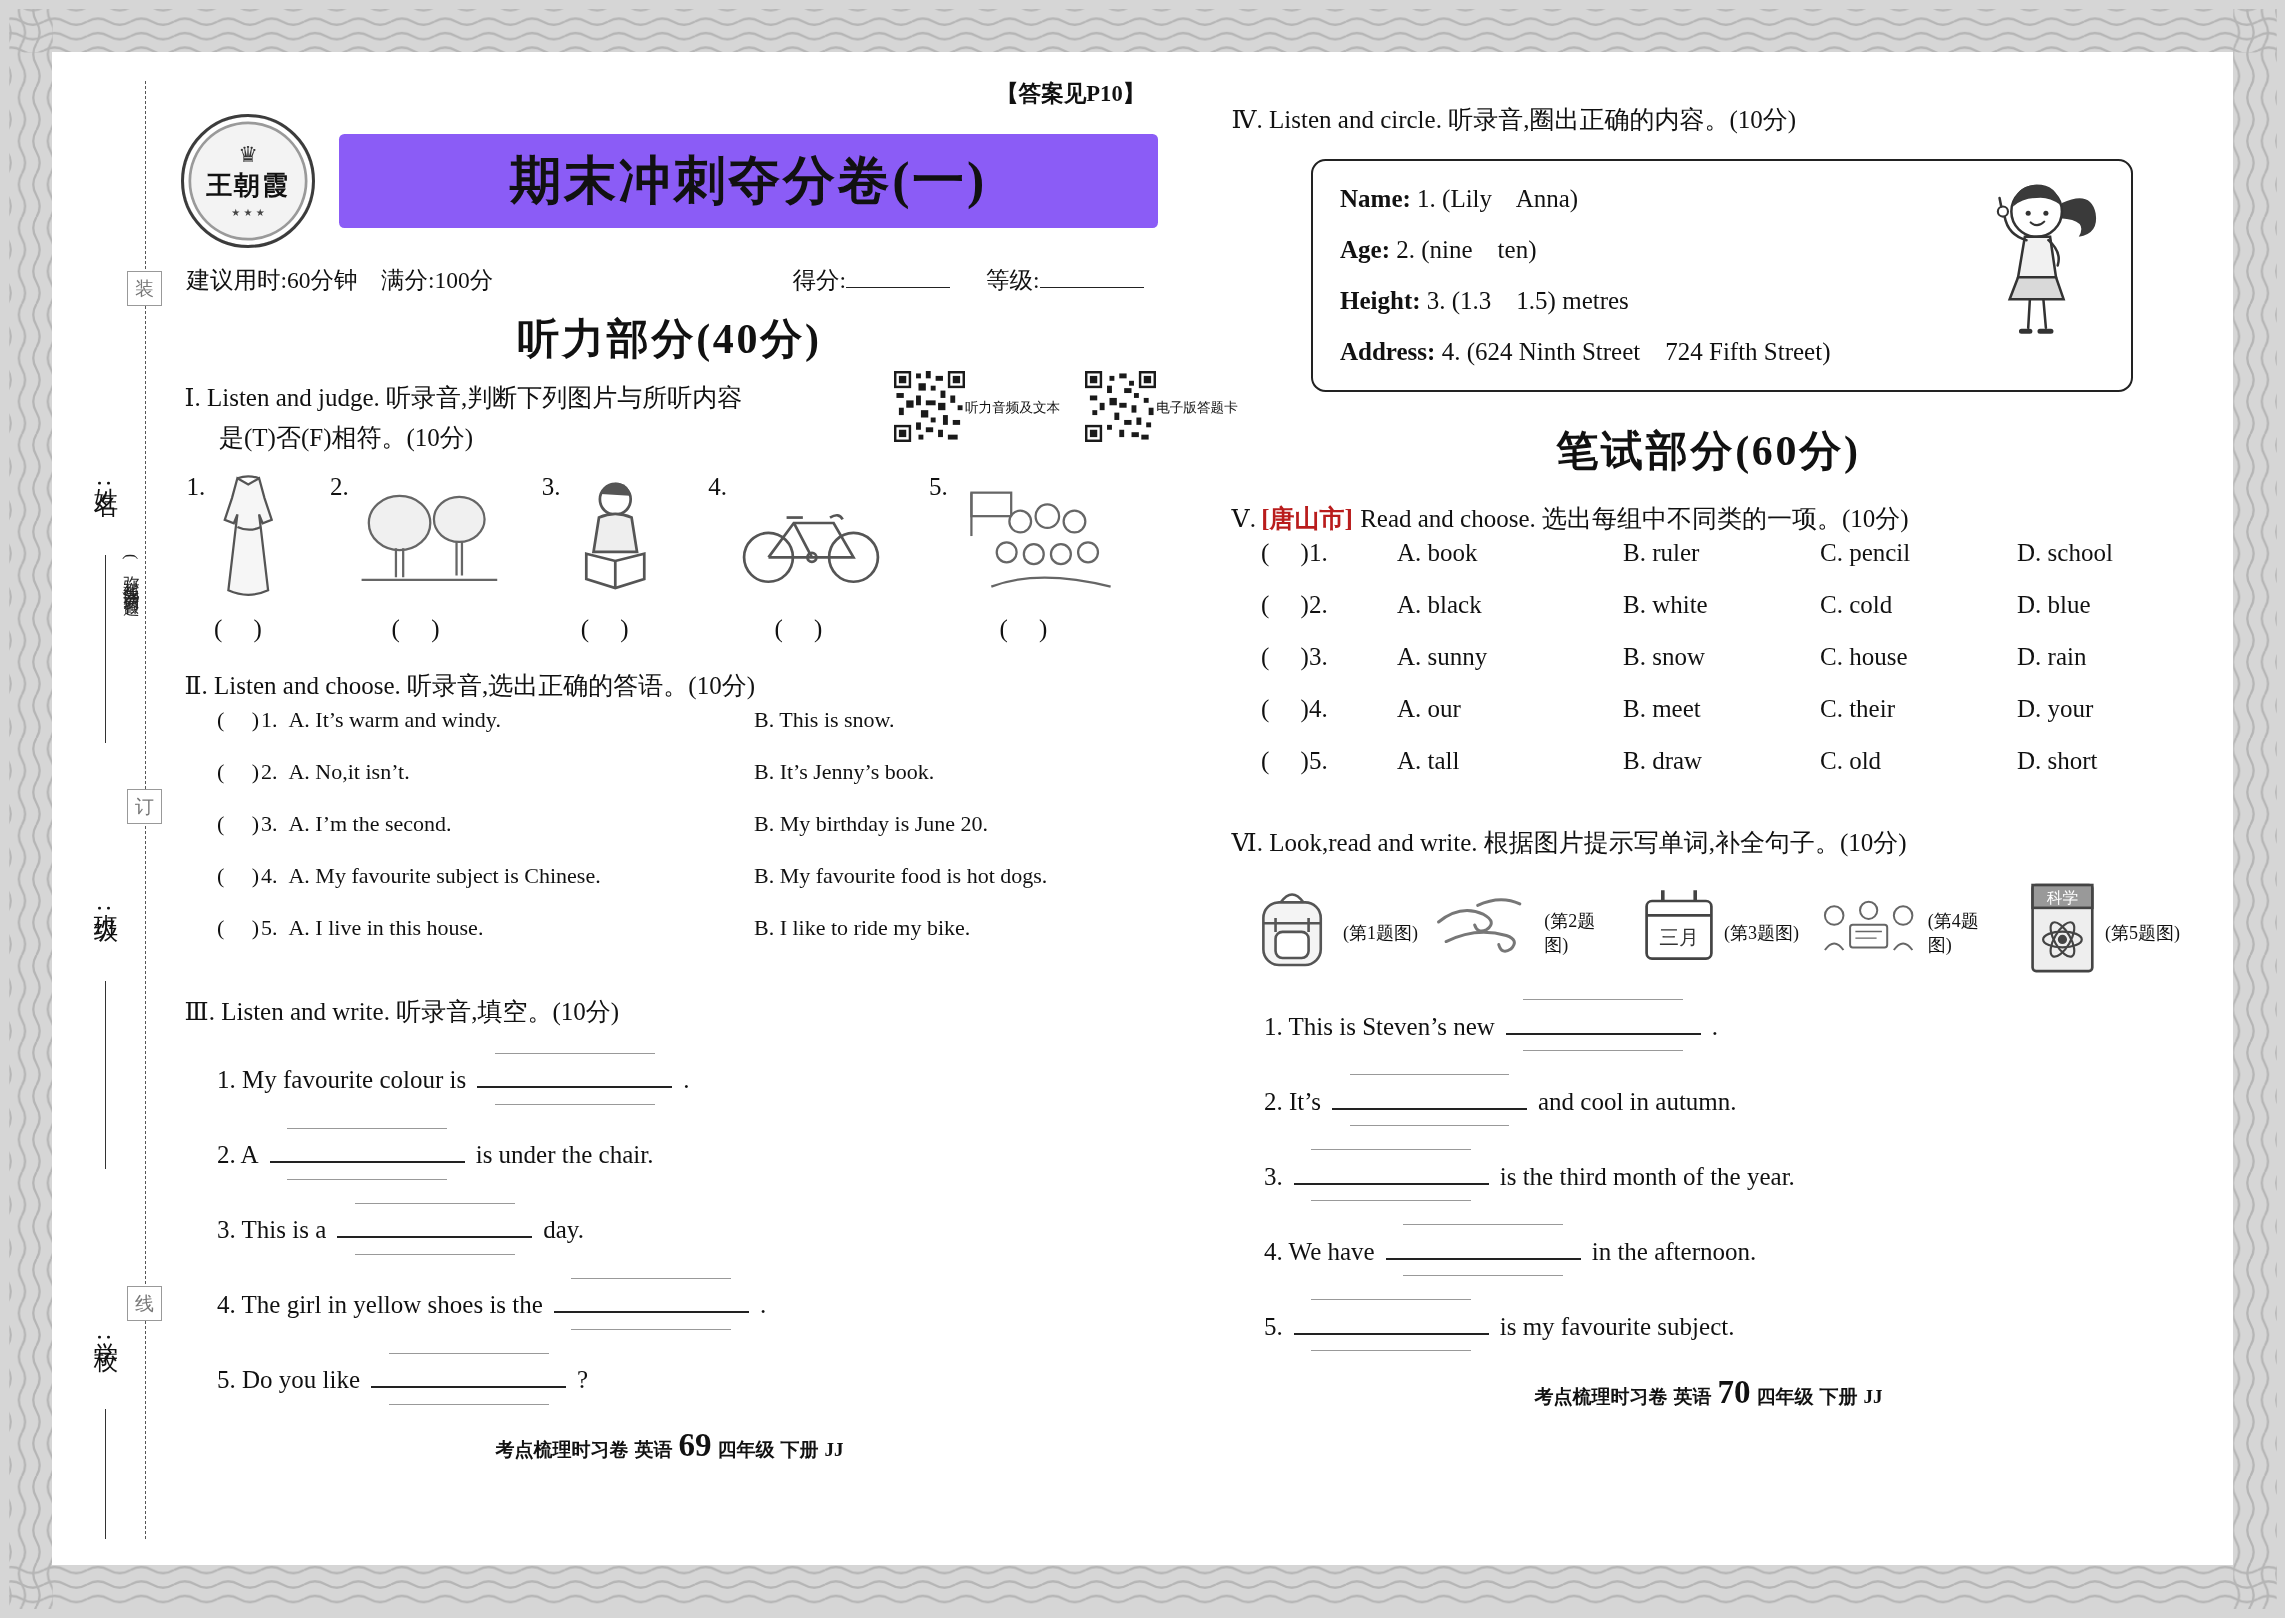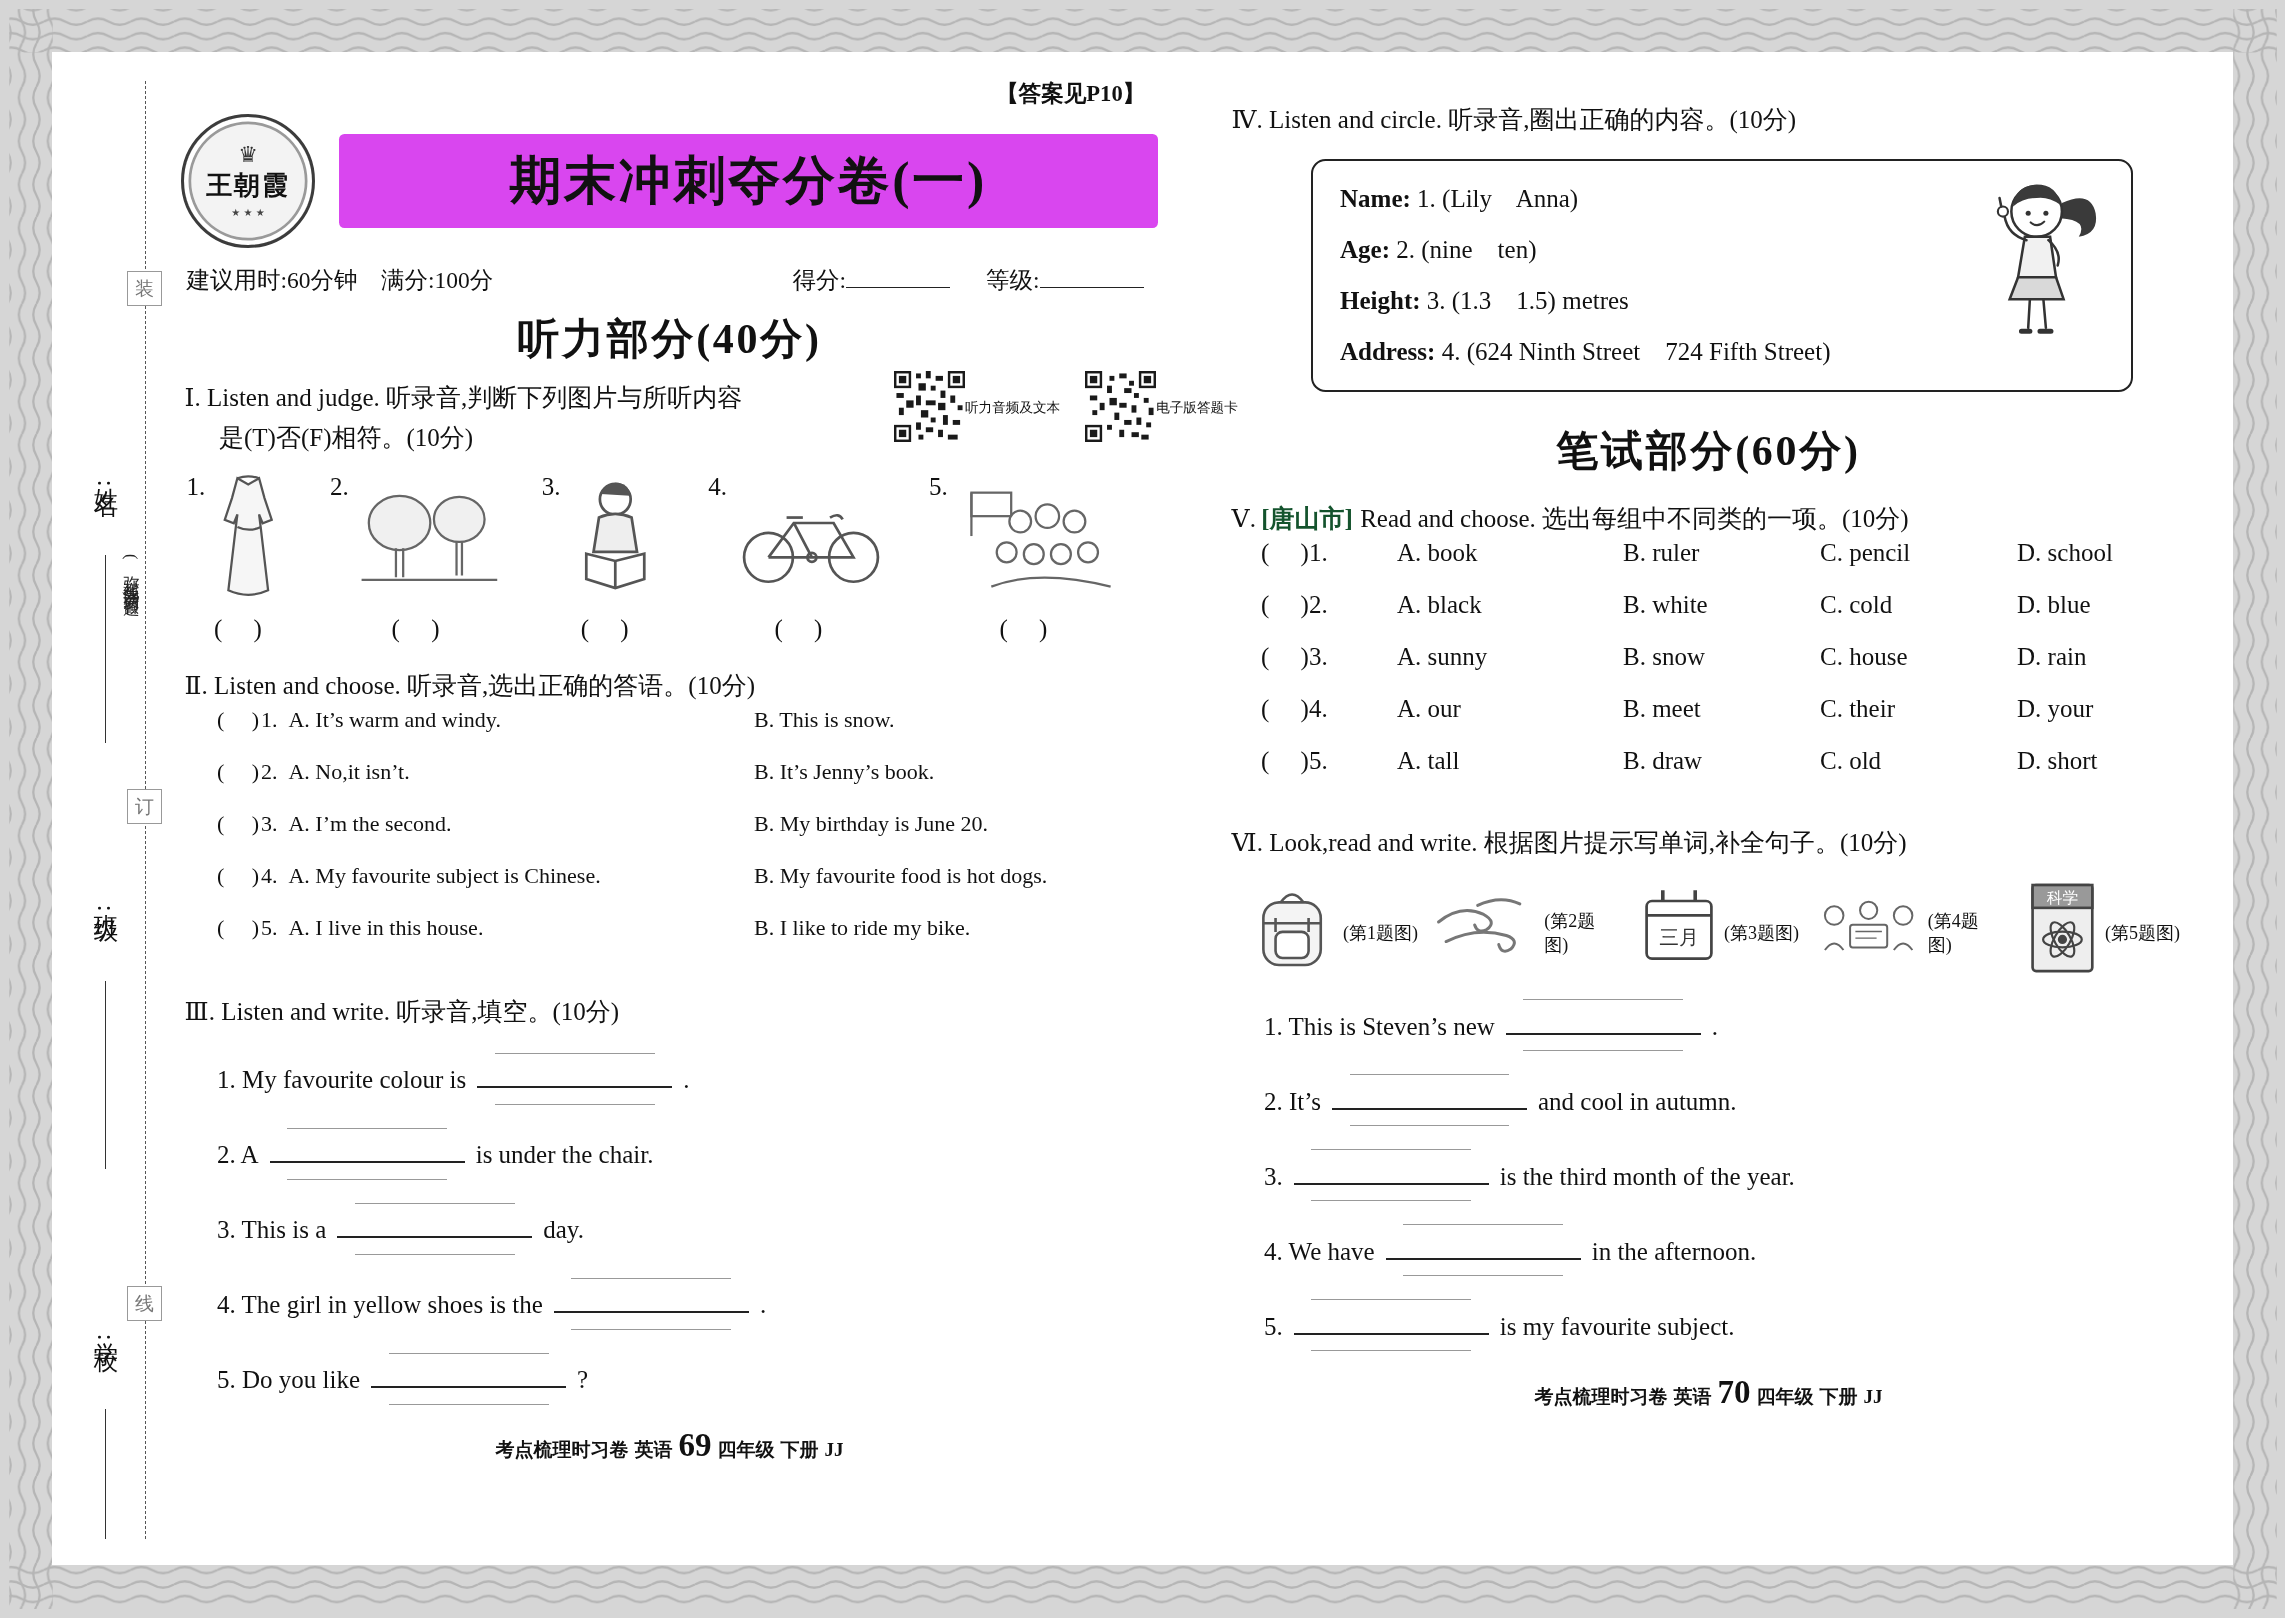--- a/index.html
+++ b/index.html
@@ -23,21 +23,21 @@
   .pre{white-space:pre;}
 
   .answer-ref{text-align:right;padding-right:12.7px;font-size:22.6px;font-weight:bold;height:36px;}
   .header-row{display:flex;align-items:center;gap:23.5px;}
   .logo{width:128px;height:128px;border:3.6px solid #3c3c3c;border-radius:50%;background:#f3f3f3;flex:none;
         box-shadow:inset 0 0 0 4.5px #fff,inset 0 0 0 7.2px #9a9a9a;
         display:flex;flex-direction:column;align-items:center;justify-content:center;}
   .logo-crown{font-size:22px;line-height:1;color:#333;font-family:"DejaVu Sans",sans-serif;}
   .logo-brand{font-size:26px;font-weight:bold;letter-spacing:1.8px;margin-top:1.8px;}
   .logo-stars{font-size:10px;color:#444;margin-top:3.6px;font-family:"DejaVu Sans",sans-serif;}
-  .title-box{flex:1;height:94px;background:#d946ef;border-radius:5.4px;display:flex;align-items:center;justify-content:center;
+  .title-box{flex:1;height:94px;background:#8b5cf6;border-radius:5.4px;display:flex;align-items:center;justify-content:center;
              font-size:52px;font-weight:bold;letter-spacing:2.7px;}
 
   .info-row{display:flex;align-items:baseline;margin-top:16.3px;font-size:23.5px;padding:0 5.4px;gap:10px;}
   .info-right{margin-left:auto;display:flex;gap:36px;align-items:baseline;padding-right:9px;}
   .uline{display:inline-block;border-bottom:1.8px solid #222;height:3.6px;}
   .u115{width:104px;}
 
   .part-heading{margin-top:14.5px;text-align:center;font-size:42px;font-weight:bold;letter-spacing:2.7px;}
 
   .sec{position:relative;}
@@ -73,21 +73,21 @@
   .footer-page{font-size:33px;}
 
   
   .sec4-box{margin-top:18px;margin-left:83px;width:764px;border:2.7px solid #222;border-radius:14.5px;
             padding:12.7px 27px;position:relative;font-size:25px;}
   .box-row{line-height:51px;}
   .box-label{font-weight:bold;}
   .girl-svg{position:absolute;right:23.5px;top:5.4px;width:136px;height:177px;}
 
   .sec5{margin-top:20px;}
-  .tag{font-weight:bold;color:#14532d;margin:0 7.2px 0 5.4px;}
+  .tag{font-weight:bold;color:#b91c1c;margin:0 7.2px 0 5.4px;}
   .row5{display:flex;align-items:baseline;height:52px;padding-left:33px;font-size:25px;}
   .c-num{width:136px;flex:none;}
   .c-a{width:226px;flex:none;}
   .c-b{width:197px;flex:none;}
   .c-c{width:197px;flex:none;}
   .c-d{flex:1;}
 
   .sec6{margin-top:23.5px;}
   .img-row6{display:flex;justify-content:space-between;margin-top:14.5px;padding:0 9px;}
   .img6-cell{width:181px;display:flex;align-items:center;justify-content:flex-end;}

